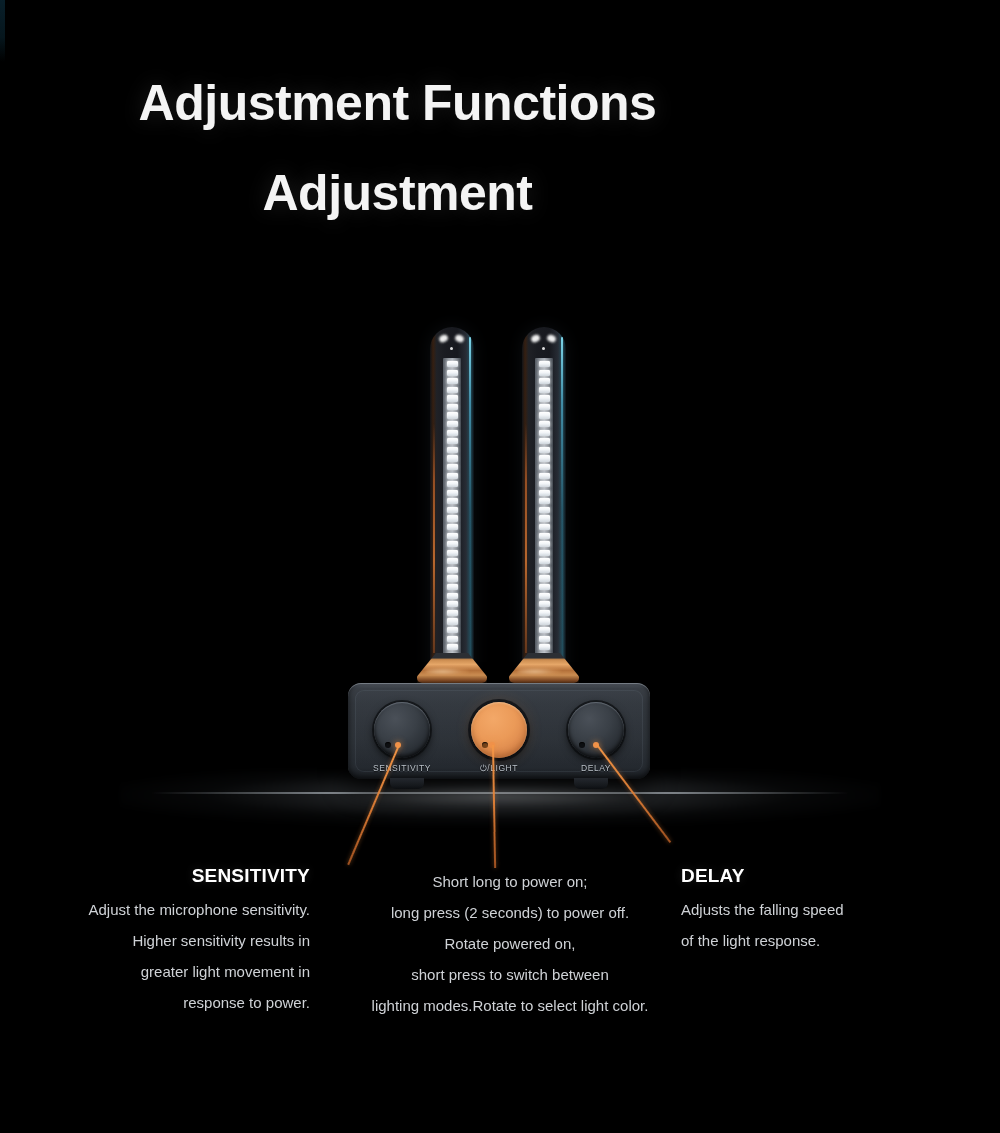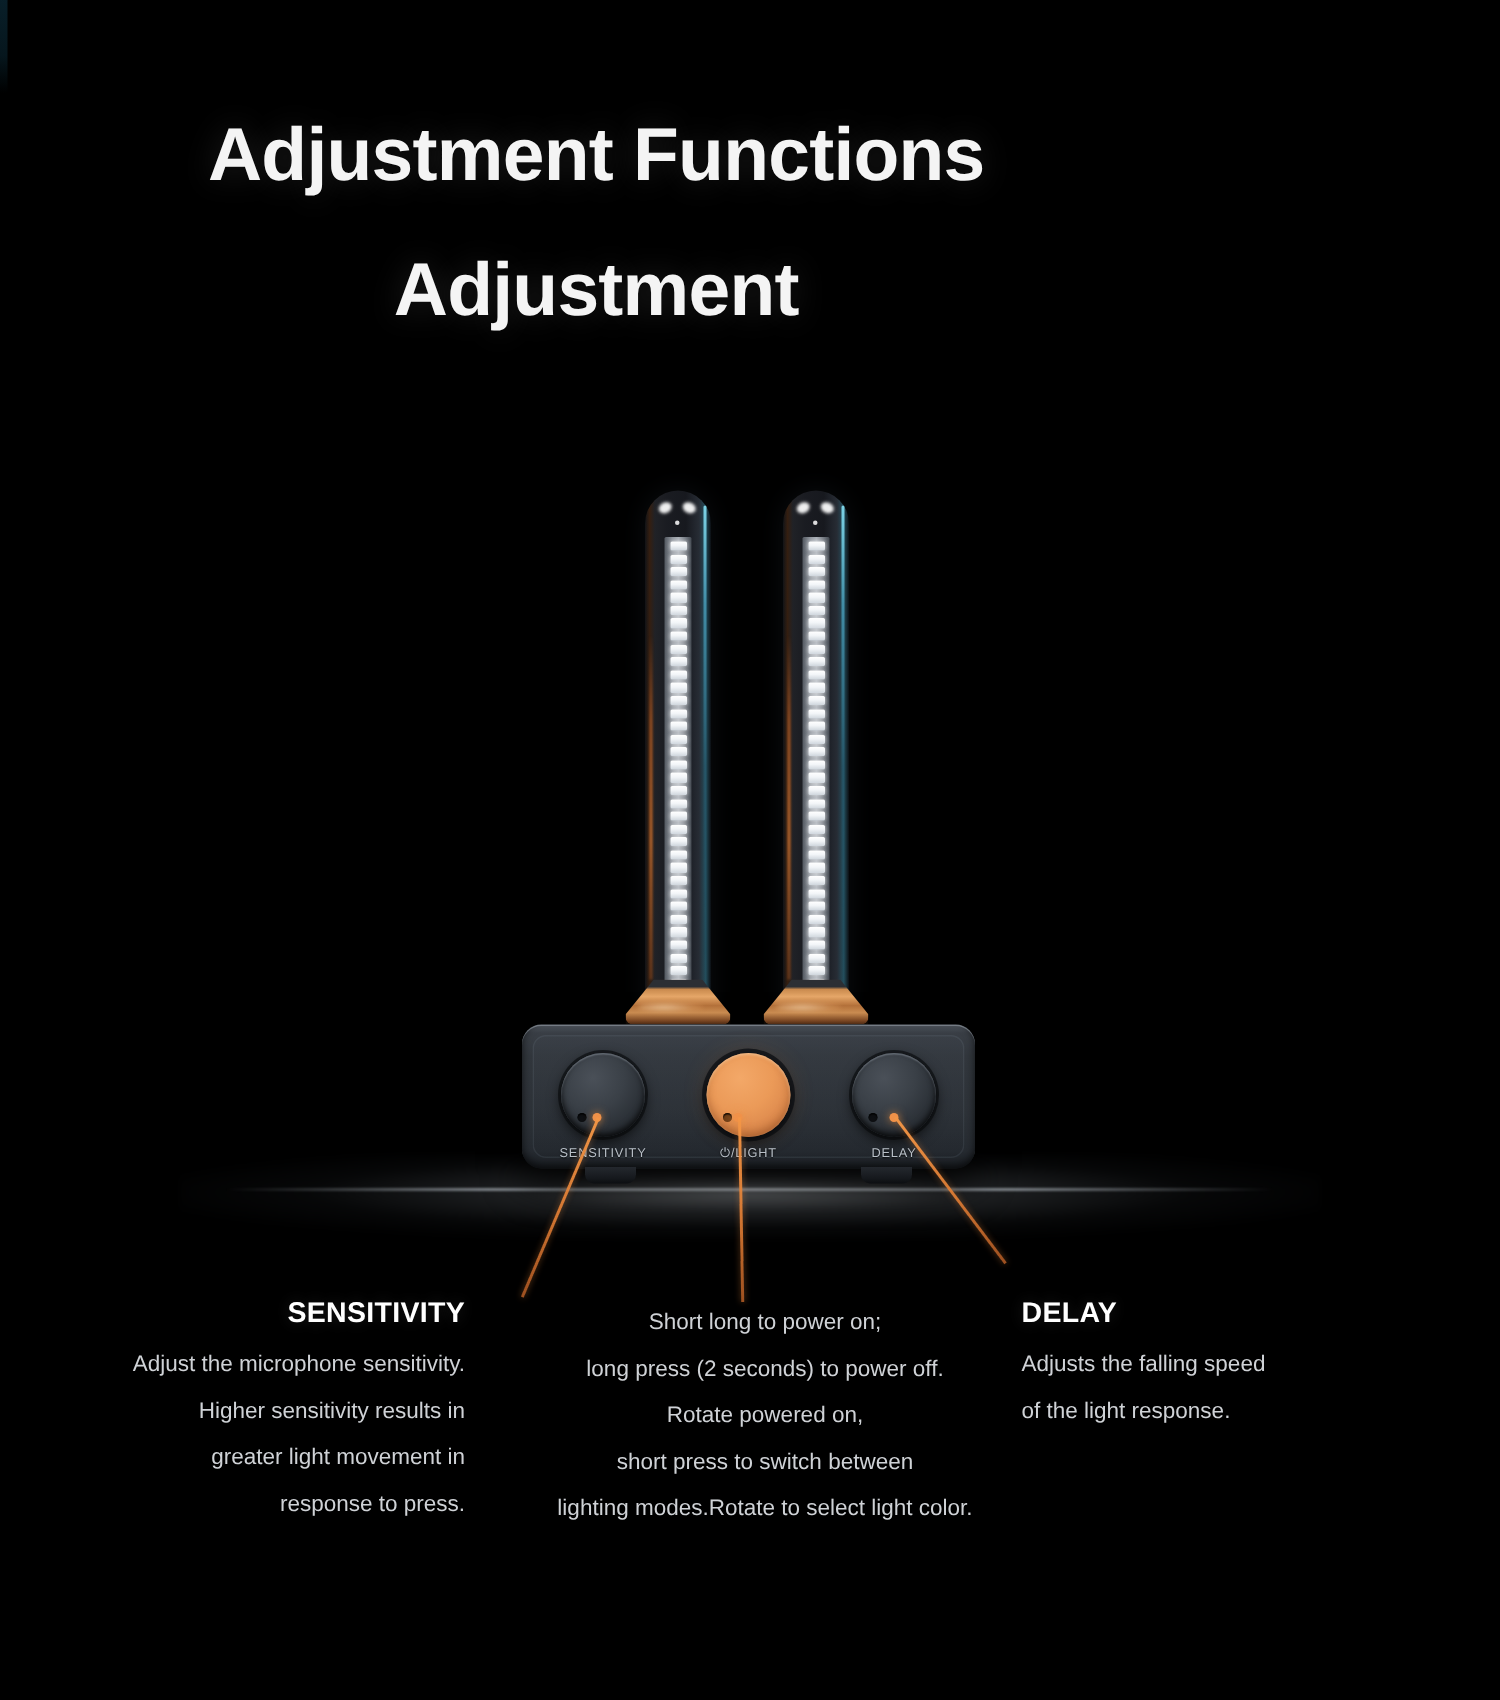--- a/index.html
+++ b/index.html
@@ -494,21 +494,21 @@
 </div>
 
 <div class="desc-row">
 
   <div class="col col-sensitivity">
     <div class="col-heading">SENSITIVITY</div>
     <div class="col-body">
       <span>Adjust the microphone sensitivity.</span>
       <span>Higher sensitivity results in</span>
       <span>greater light movement in</span>
-      <span>response to press.</span>
+      <span>response to power.</span>
     </div>
   </div>
 
   <div class="col col-light">
     <div class="col-body">
       <span>Short long to power on;</span>
       <span>long press (2 seconds) to power off.</span>
       <span>Rotate powered on,</span>
       <span>short press to switch between</span>
       <span>lighting modes.Rotate to select light color.</span>

